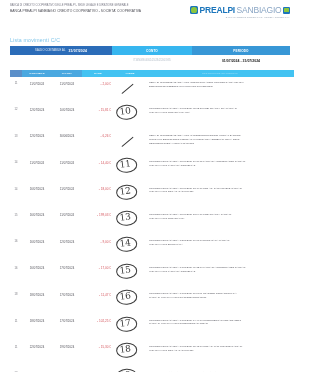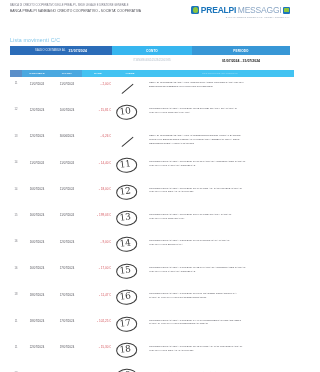--- a/index.html
+++ b/index.html
@@ -144,21 +144,21 @@
 <div class="page">
 
   <div class="letterhead">
     <div class="bank-line-1">BANCA DI CREDITO COOPERATIVO DELLE PREALPI - SEDE LEGALE E DIREZIONE GENERALE</div>
     <div class="bank-line-2">BANCA PREALPI SANBIAGIO CREDITO COOPERATIVO - SOCIETA' COOPERATIVA</div>
 
     <div class="logo-box">
       <div class="logo-main">
         <span class="logo-leaf"></span>
         <span class="logo-word-a">PREALPI</span>
-        <span class="logo-word-b">MESSAGGI</span>
+        <span class="logo-word-b">SANBIAGIO</span>
         <span class="logo-sq"></span>
       </div>
       <div class="logo-sub">BANCA DI CREDITO COOPERATIVO - SOCIETA' COOPERATIVA</div>
     </div>
   </div>
 
   <div class="doc-title">Lista movimenti C/C</div>
 
   <div class="summary">
     <div class="sum-cell saldo">

